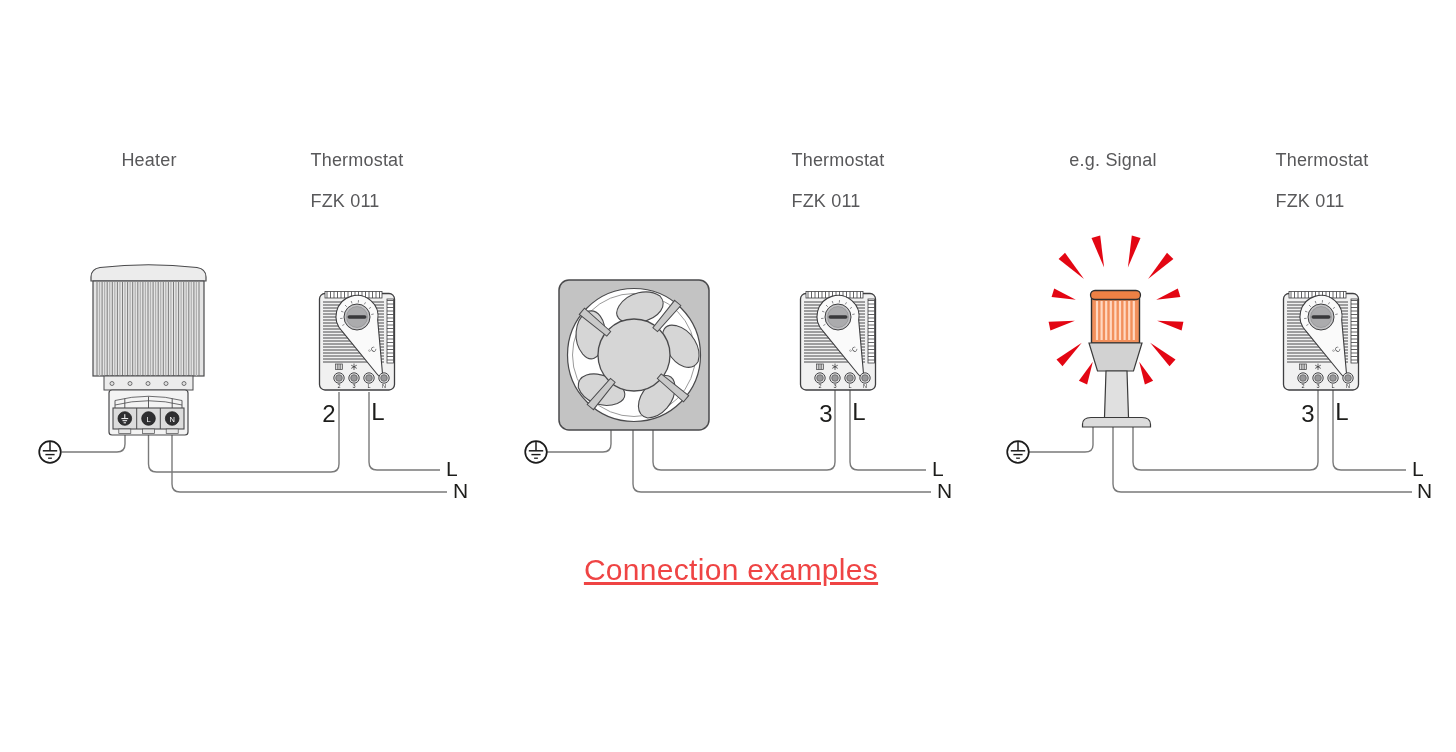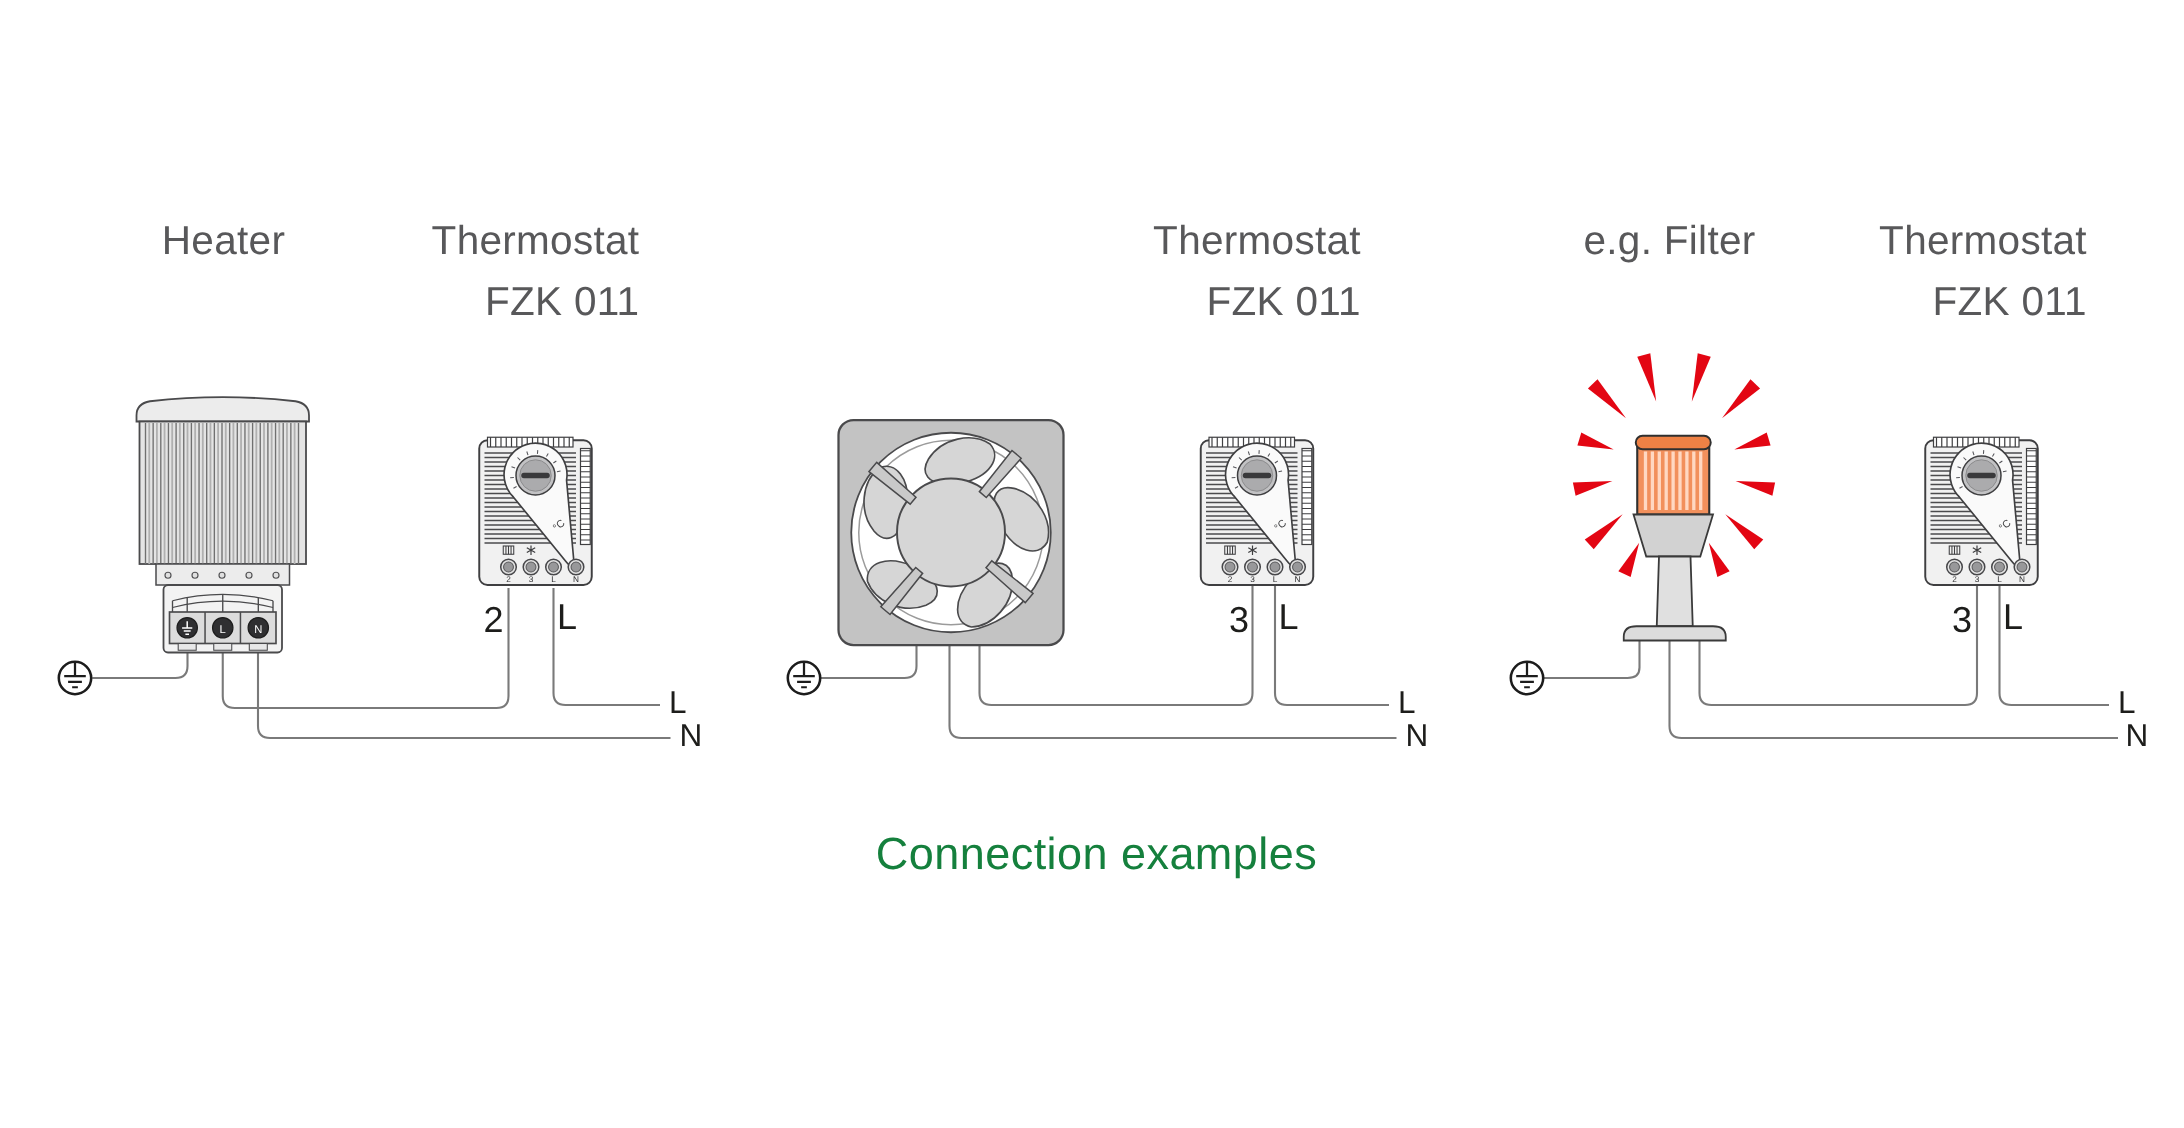--- a/index.html
+++ b/index.html
@@ -1,23 +1,23 @@
 <!DOCTYPE html>
 <html><head>
 <meta charset="utf-8">
 <style>
   html,body{margin:0;padding:0;background:#fff;}
   #canvas{position:relative;width:1456px;height:752px;background:#ffffff;
           font-family:"Liberation Sans",sans-serif;overflow:hidden;}
   #diagram-svg{position:absolute;left:0;top:0;}
   #diagram-svg text{font-family:"Liberation Sans",sans-serif;}
-  .hdr{position:absolute;transform:translateX(-50%);text-align:right;
-       font-size:27px;line-height:41px;color:#58585a;white-space:nowrap;letter-spacing:.2px;}
-  .caption{position:absolute;transform:translateX(-50%);font-size:30px;color:#15803d;
-       white-space:nowrap;letter-spacing:.3px;}
+  .hdr{position:absolute;transform:translateX(-50%);text-align:left;
+       font-size:18px;line-height:41px;color:#58585a;white-space:nowrap;letter-spacing:.2px;}
+  .caption{position:absolute;transform:translateX(-50%);font-size:30px;color:#ef4444;
+       white-space:nowrap;letter-spacing:.3px;text-decoration:underline;}
   .term{position:absolute;transform:translate(-50%,-50%);font-size:24px;color:#1d1d1b;}
   .sup{position:absolute;transform:translate(0,-50%);font-size:21px;color:#1d1d1b;}
 </style>
 </head>
 <body>
 
 <div id="canvas">
 
 <svg id="diagram-svg" width="1456" height="752" viewBox="0 0 1456 752">
   <defs>
@@ -190,21 +190,21 @@
 </div>
 <div class="hdr" style="left:357px;top:140px">
   <div>Thermostat</div>
   <div>FZK 011</div>
 </div>
 <div class="hdr" style="left:838px;top:140px">
   <div>Thermostat</div>
   <div>FZK 011</div>
 </div>
 <div class="hdr" style="left:1113px;top:140px">
-  <div>e.g. Filter</div>
+  <div>e.g. Signal</div>
 </div>
 <div class="hdr" style="left:1322px;top:140px">
   <div>Thermostat</div>
   <div>FZK 011</div>
 </div>
 
 <div class="term" style="left:329px;top:414px">2</div>
 <div class="term" style="left:378px;top:412px">L</div>
 <div class="term" style="left:826px;top:414px">3</div>
 <div class="term" style="left:859px;top:412px">L</div>

